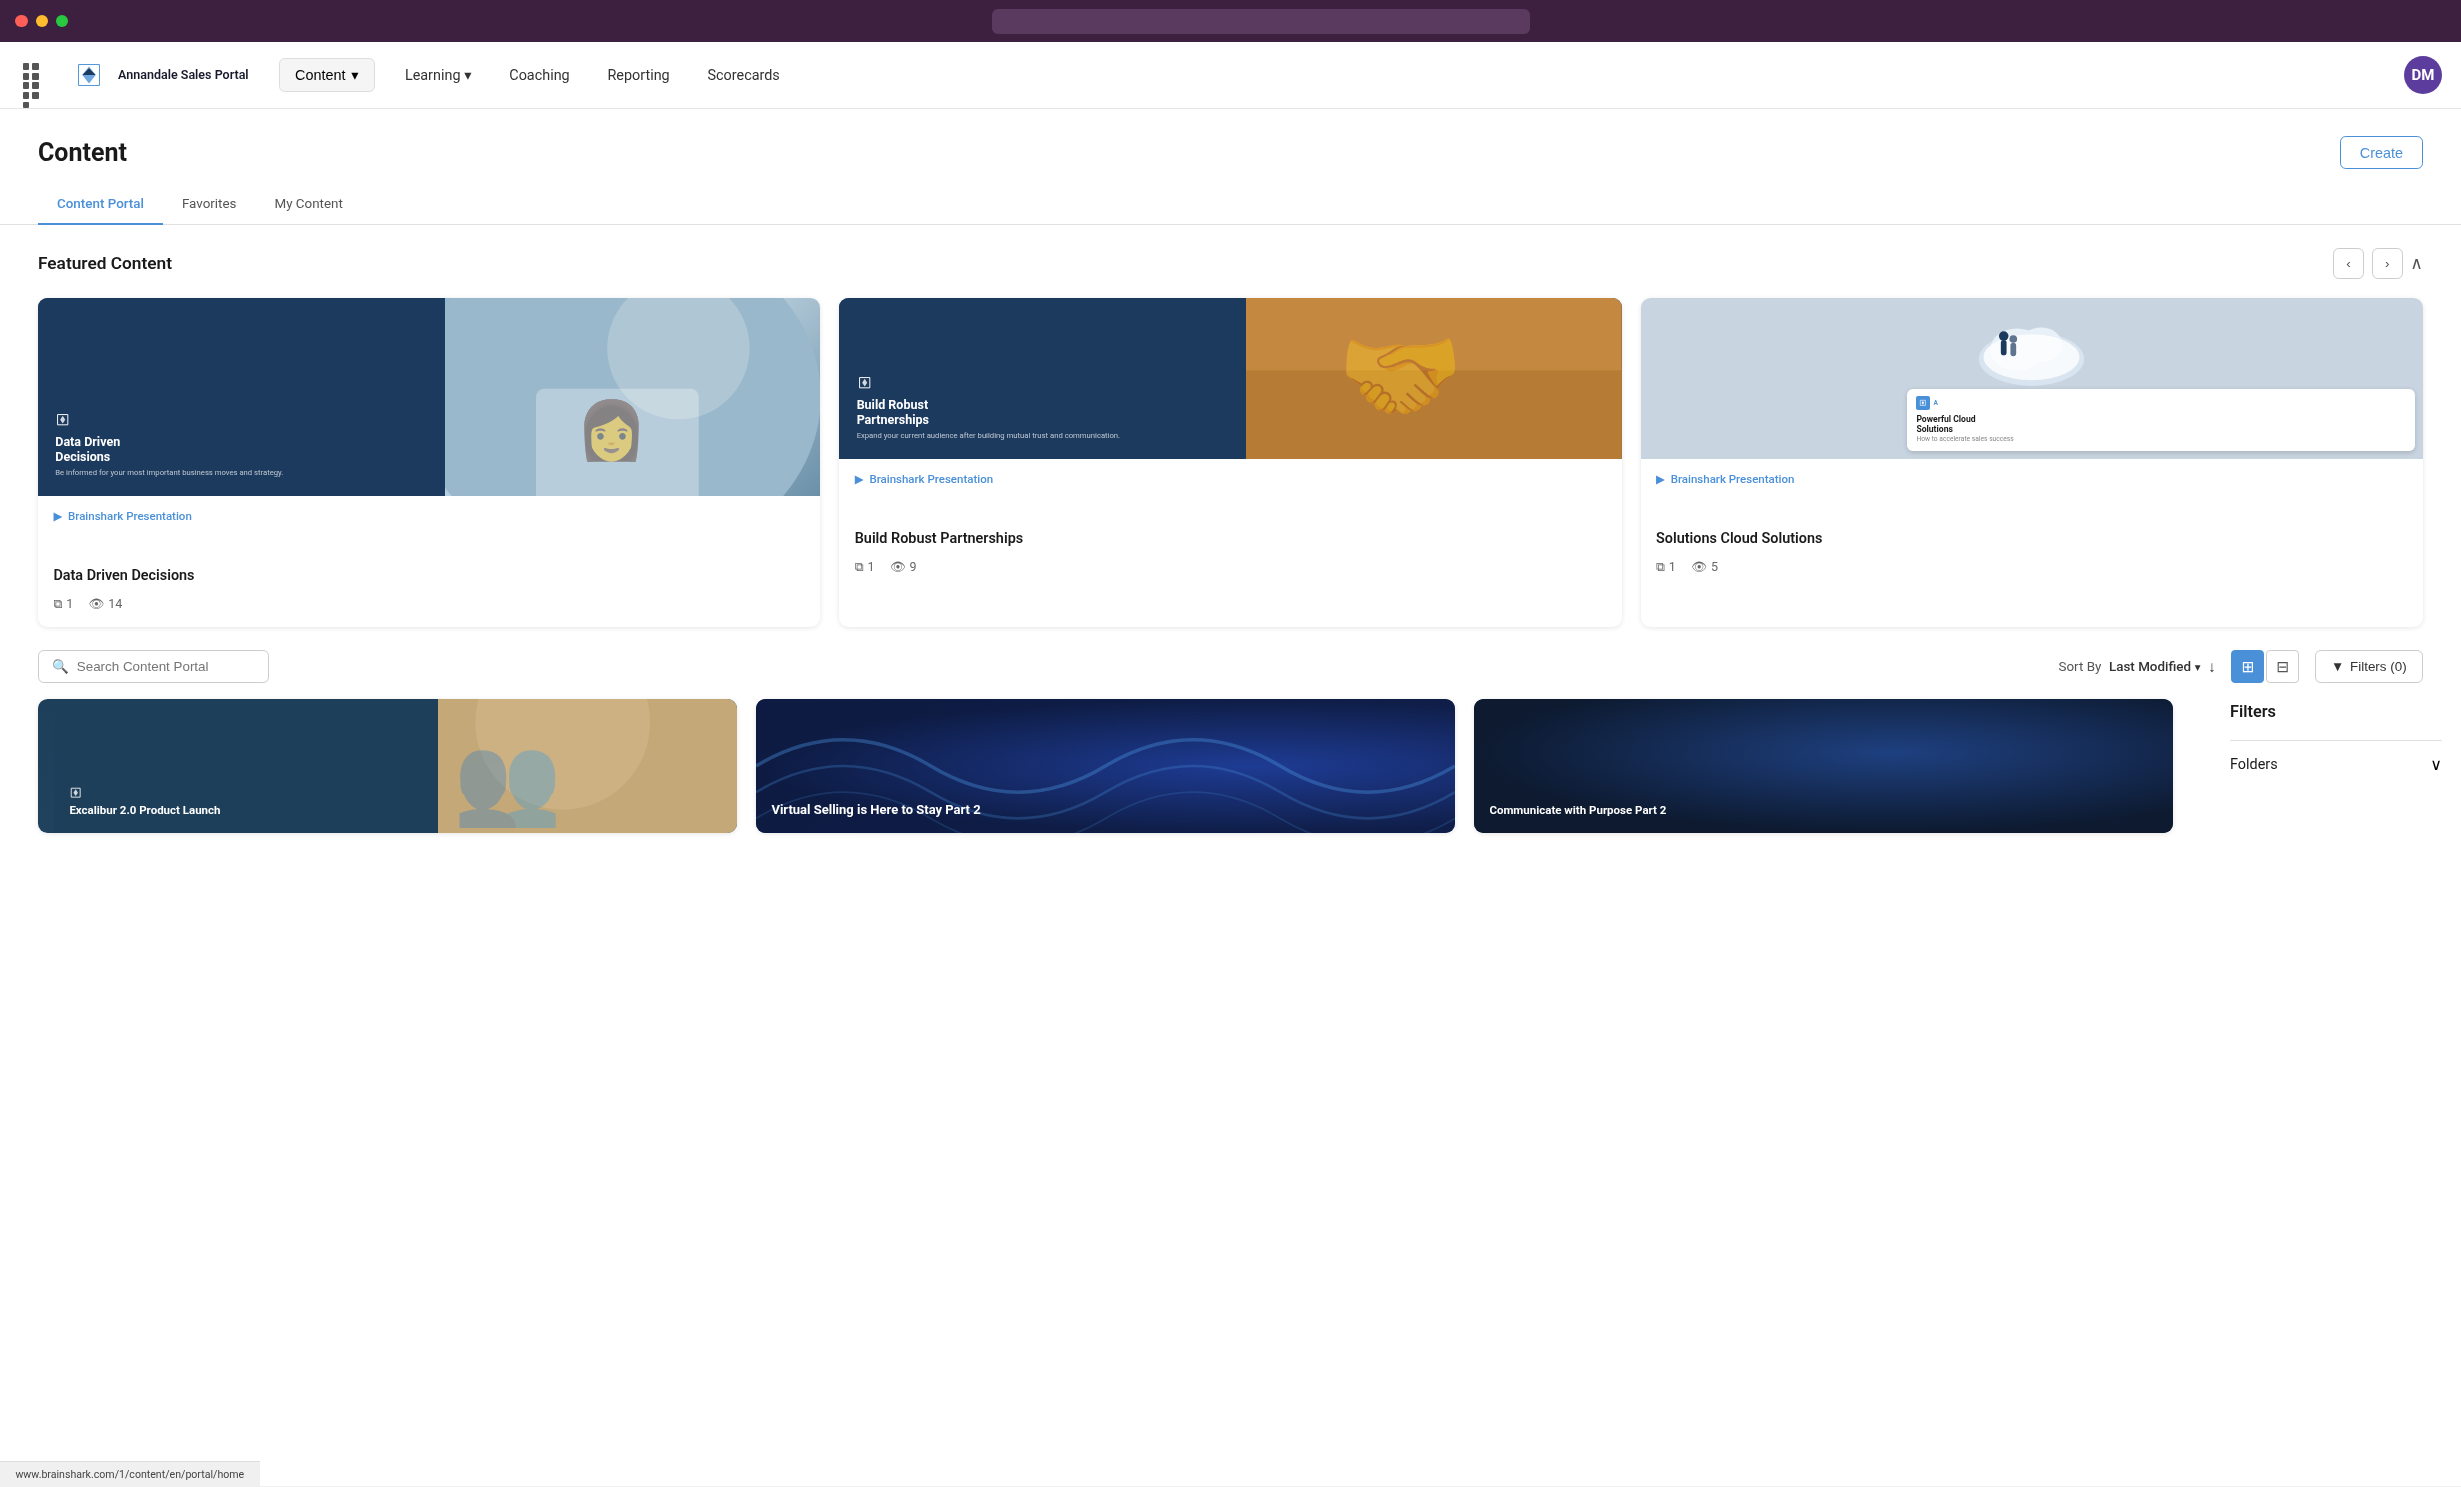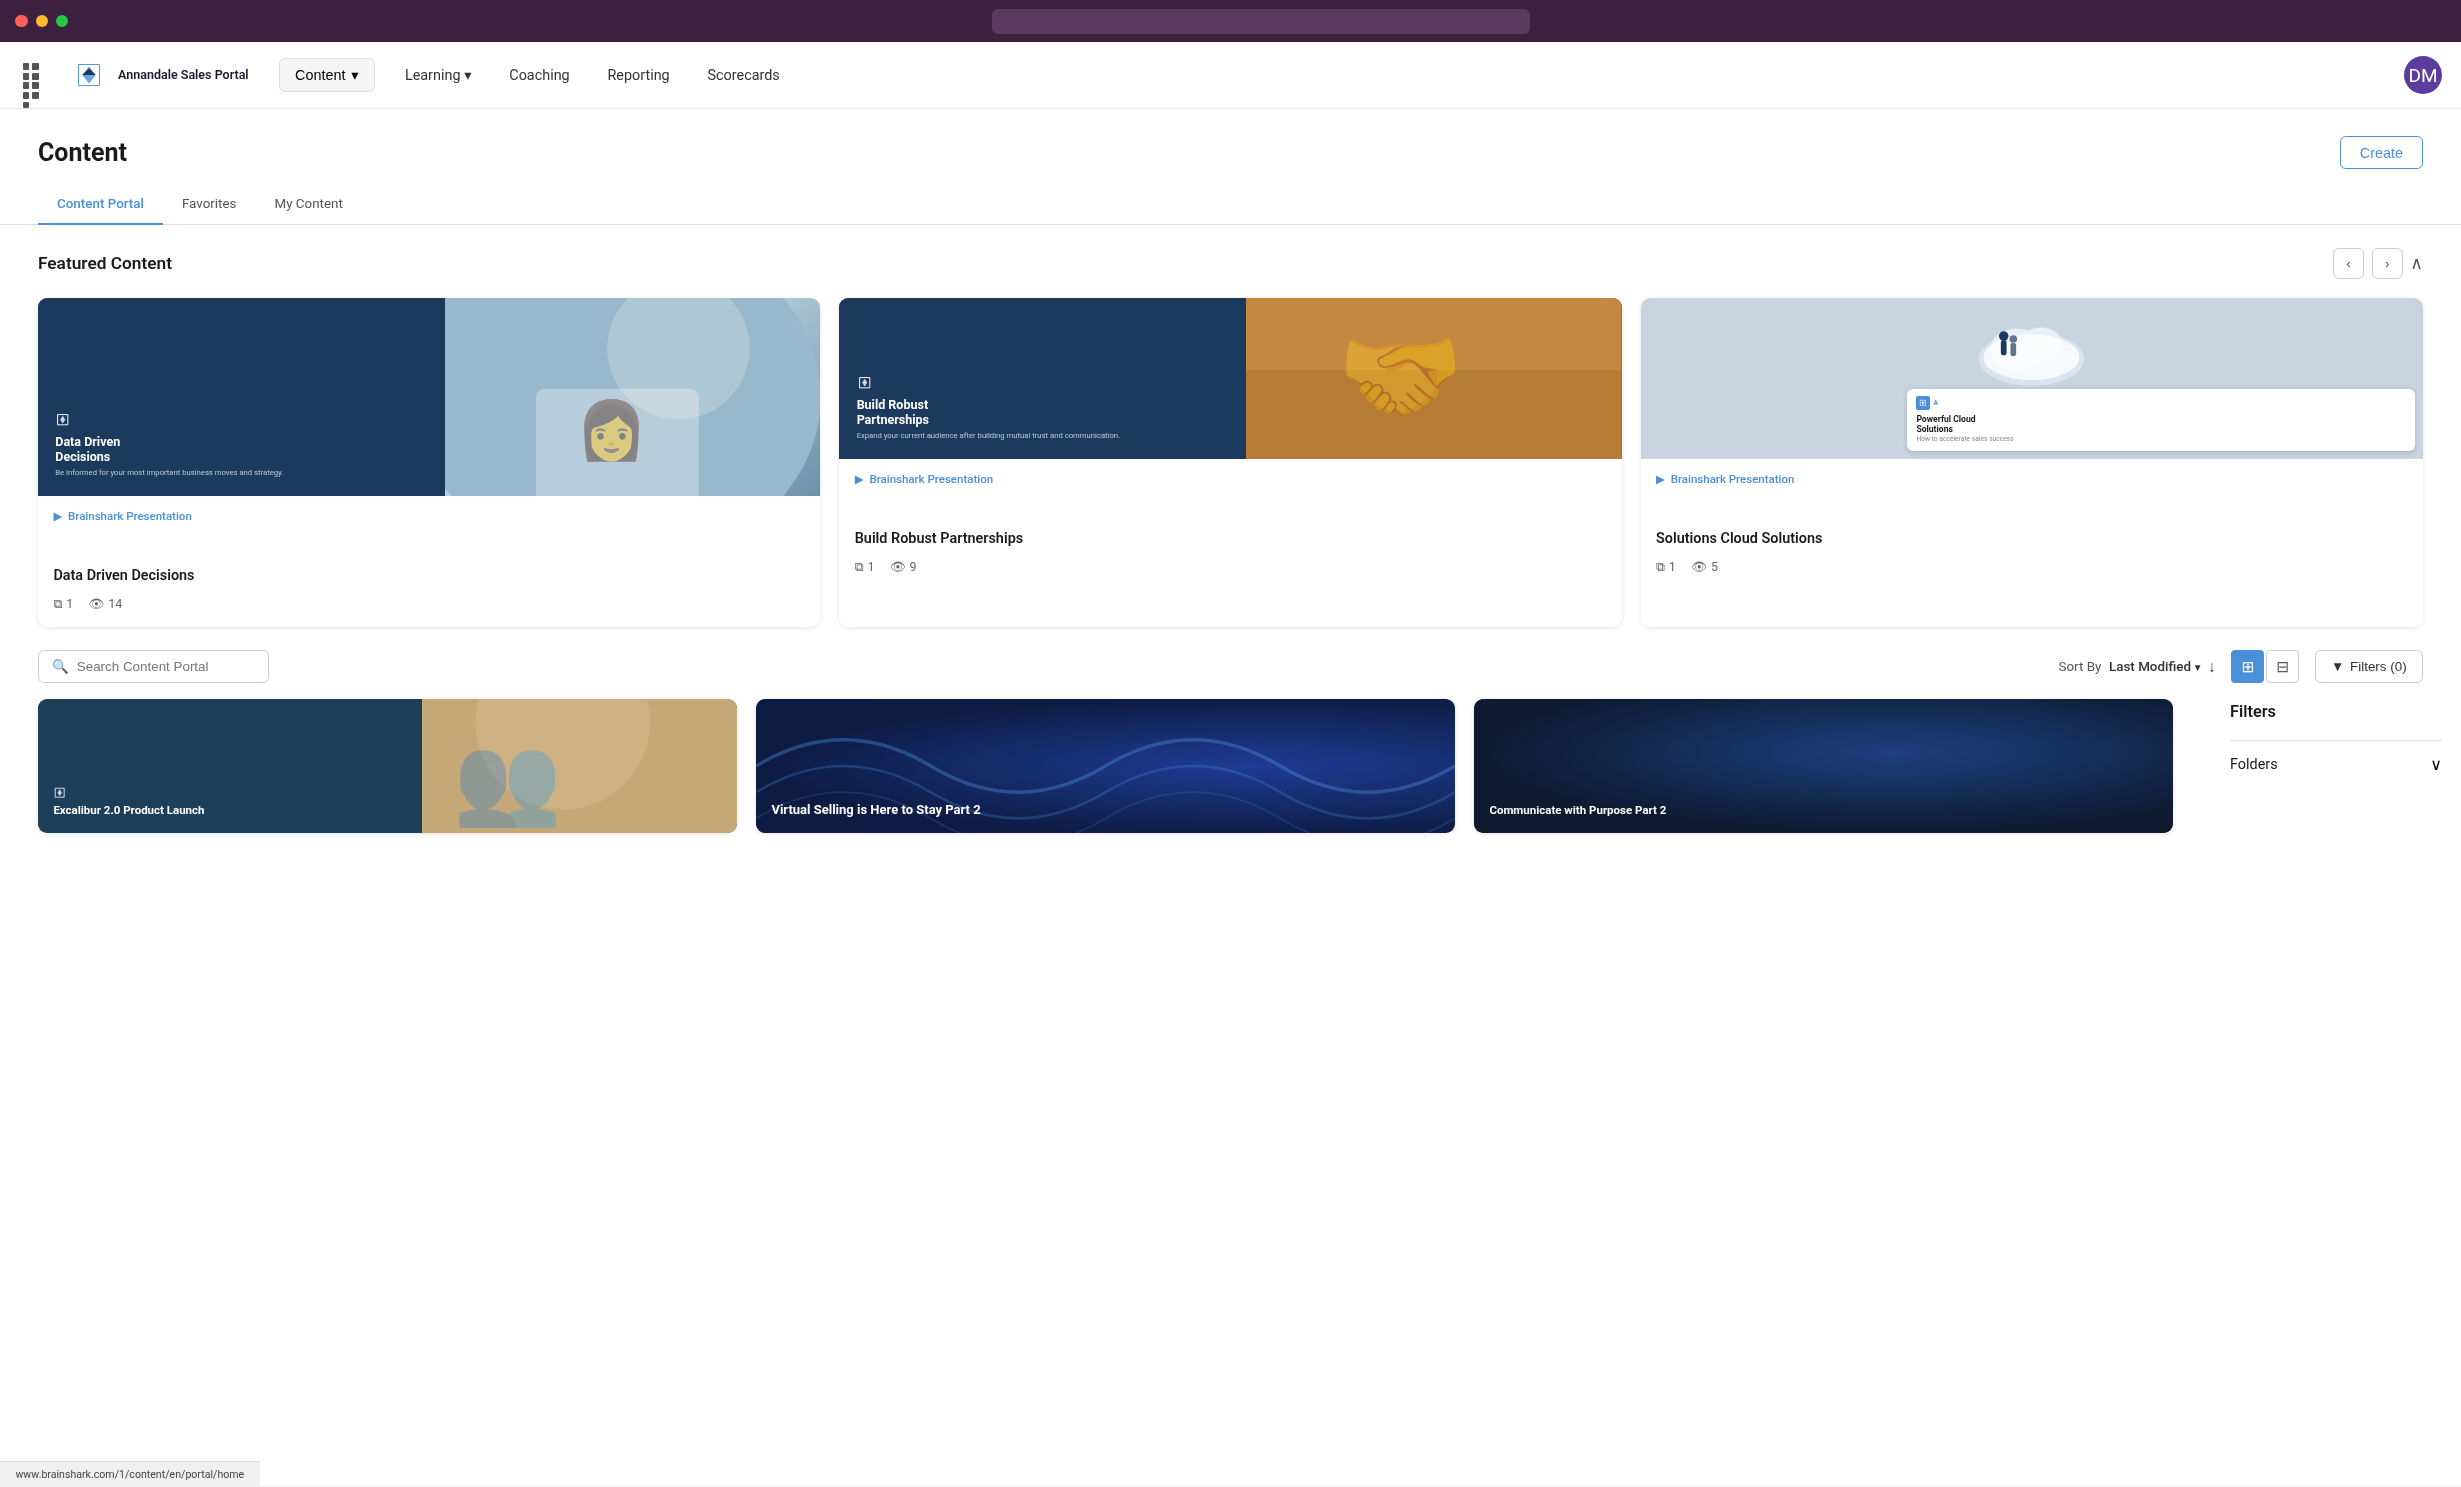--- a/index.html
+++ b/index.html
@@ -63,21 +63,21 @@
       color: #333;
       cursor: pointer;
       display: flex; align-items: center; gap: 3.8px;
       border-radius: 3.8px;
     }
     .nav-spacer { flex: 1; }
     .avatar {
       width: 38px; height: 38px; border-radius: 50%;
       background: #5c3d9e;
       display: flex; align-items: center; justify-content: center;
-      color: white; font-weight: 400; font-size: 19px;
+      color: white; font-weight: 700; font-size: 15px;
     }
 
     
     .main { background: #ffffff; min-height: calc(100vh - 110px); padding: 0; }
     .content-header {
       padding: 27px 38px 0;
       display: flex; align-items: center; justify-content: space-between;
     }
     .content-title { font-size: 25px; font-weight: 700; color: #1a1a1a; }
     .create-btn {
@@ -443,21 +443,21 @@
       <span>Filters (0)</span>
     </button>
   </div>
 
   <div style="display:flex;">
     <div style="flex:1; padding:15.4px 38px 0;">
       <div class="cards-grid">
 
         <div class="content-card">
           <div style="height:134px;background:linear-gradient(135deg,#1e3f5a 0%,#2a5070 100%);border-radius:7.7px 7.7px 0 0;position:relative;overflow:hidden;">
-            <div style="position:absolute;left:0;top:0;width:55%;height:100%;background:#1e3f5a;padding:15.4px;display:flex;flex-direction:column;justify-content:flex-end;z-index:2;">
+            <div style="position:absolute;left:16px;top:0;width:55%;height:100%;background:#1e3f5a;padding:15.4px;display:flex;flex-direction:column;justify-content:flex-end;z-index:2;">
               <svg style="width:13.4px;height:13.4px;margin-bottom:3.8px;" viewBox="0 0 24 24" fill="white">
                   <polygon points="4,4 20,4 20,20 4,20" fill="none" stroke="white" stroke-width="1.5"></polygon>
                   <polygon points="8,12 12,6 16,12 12,18" fill="white" opacity="0.8"></polygon>
                 </svg>
               <div style="color:white;font-size:11.5px;font-weight:700;">Excalibur 2.0 Product Launch</div>
             </div>
             <div style="position:absolute;right:0;top:0;width:50%;height:100%;overflow:hidden;">
               <svg width="100%" height="100%" viewBox="0 0 160 140" preserveAspectRatio="xMidYMid slice">
                 <rect width="160" height="140" fill="#c4a878"></rect>
                 <circle cx="80" cy="50" r="40" fill="#d4b888" opacity="0.6"></circle>

